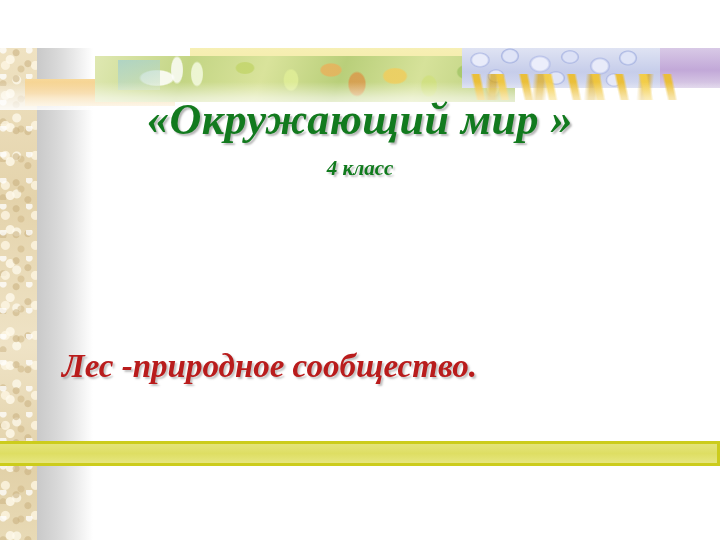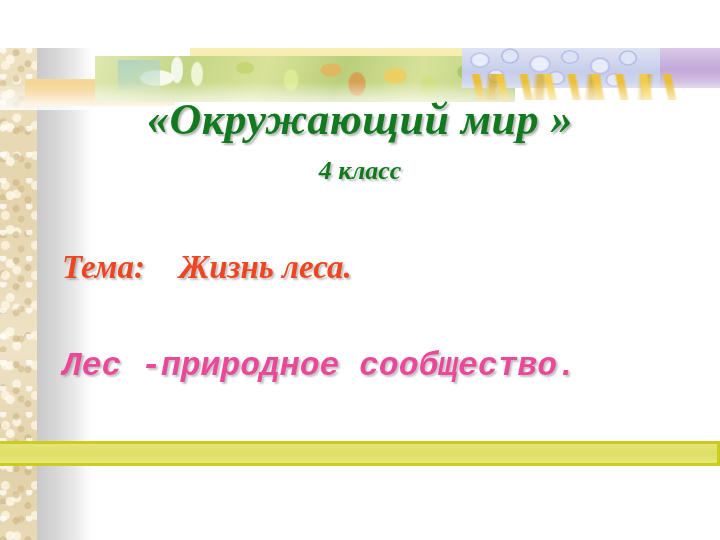--- a/index.html
+++ b/index.html
@@ -164,21 +164,21 @@
     letter-spacing: .5px;
     text-shadow: 2px 2px 2px rgba(90,90,90,.45);
     white-space: nowrap;
   }
   .subtitle {
     position: absolute;
     left: 0;
     top: 108px;
     width: 720px;
     text-align: center;
-    font-size: 26px;
+    font-size: 21px;
     font-weight: bold;
     font-style: italic;
     color: #0f7a1c;
     text-shadow: 2px 2px 2px rgba(90,90,90,.4);
     white-space: nowrap;
   }
 
   
   .topic-line {
     position: absolute;
@@ -192,24 +192,23 @@
     white-space: nowrap;
   }
   .topic-line .gap { display: inline-block; width: 34px; }
   .statement-line {
     position: absolute;
     left: 62px;
     top: 300px;
     font-size: 33px;
     font-weight: bold;
     font-style: italic;
-    color: #ec4899;
+    color: #b91c1c;
     text-shadow: 2px 2px 2px rgba(120,120,120,.45);
     white-space: nowrap;
-    font-family: Liberation Mono, monospace;
   }
 
   
   .divider-bar {
     position: absolute;
     left: 0;
     top: 393px;
     width: 720px;
     height: 25px;
     box-sizing: border-box;
@@ -234,21 +233,18 @@
     <div class="band band-hydrangea"></div>
     <div class="band band-purple"></div>
     <div class="band band-wheat"></div>
     <div class="banner-veil"></div>
     <div class="banner-left-veil"></div>
   </div>
 
   <div class="title">«Окружающий мир »</div>
   <div class="subtitle">4 класс</div>
 
-  <div class="topic-line">
-    <span>Тема:</span><span class="gap"></span><span>Жизнь леса.</span>
-  </div>
 
   <div class="statement-line">Лес  -природное сообщество.</div>
 
   <div class="divider-bar"></div>
 
 </div>
 
 </body></html>

